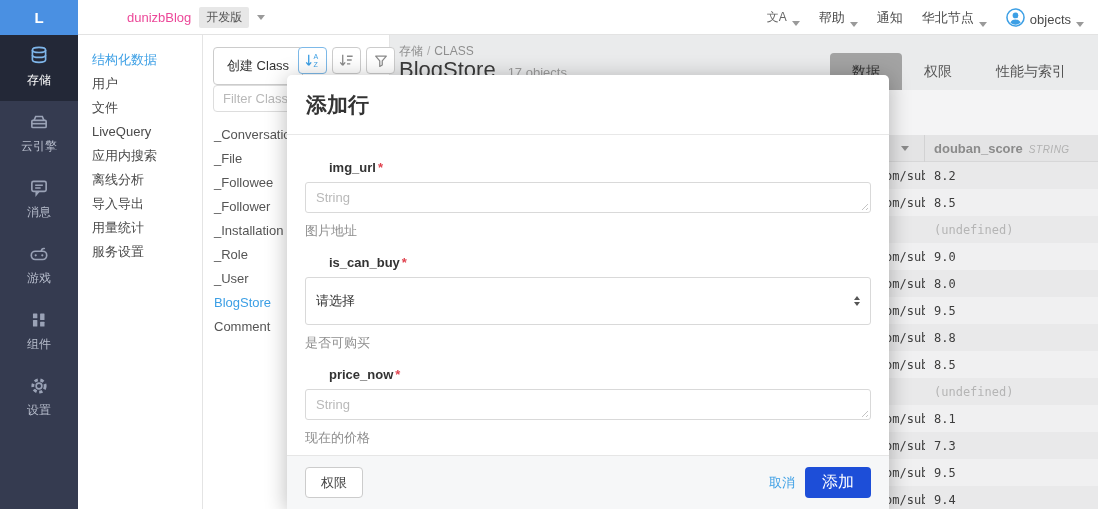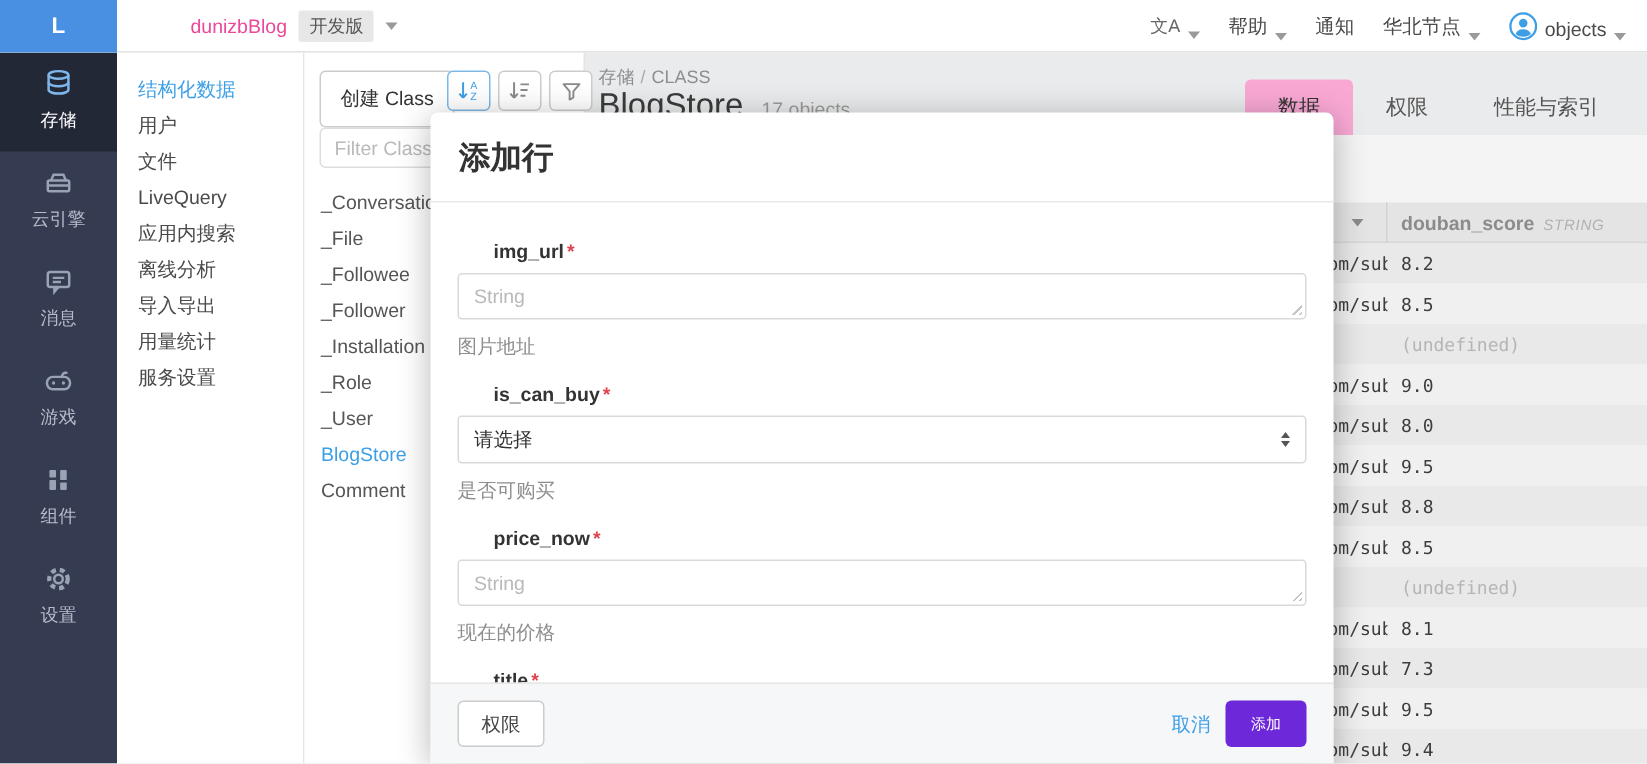--- a/index.html
+++ b/index.html
@@ -47,21 +47,21 @@
   
   .main { position:absolute; left:390px; top:35px; right:0; bottom:0; background:#eaebec; z-index:1; }
   .main-header { position:absolute; left:0; top:0; right:0; height:55px; }
   .crumbs { position:absolute; left:9px; top:8px; font-size:12px; color:#8e8e8e; }
   .crumbs .sep { margin:0 4px; color:#aaa; }
   .page-title-row { position:absolute; left:9px; top:22px; display:flex; align-items:baseline; gap:12px; }
   .page-title { font-size:22px; color:#3b3b3b; }
   .obj-count { font-size:13px; color:#9b9b9b; }
   .tabs { position:absolute; right:10px; bottom:0; display:flex; }
   .tab { padding:10px 22px 9px; font-size:14px; color:#555; cursor:pointer; }
-  .tab.active { background:#f9a8d4; border-radius:4px 4px 0 0; color:#333; }
+  .tab.active { background:#a3a3a3; border-radius:4px 4px 0 0; color:#333; }
   .content { position:absolute; left:0; top:55px; right:0; bottom:0; background:#f4f4f5; }
 
   
   .dtable { position:absolute; left:0; top:45px; right:0; }
   .thead { display:flex; height:27px; background:#e4e4e5; border-bottom:1px solid #d7d7d8; align-items:center; }
   .th-spacer { width:495px; }
   .prev-col-cell { width:40px; height:27px; display:flex; align-items:center; justify-content:center; border-right:1px solid #d2d2d3; }
   .prev-col-cell .caret { border-top-color:#8a8a8a; }
   .col-head { padding-left:9px; color:#8b8b8b; font-size:13px; font-weight:bold; display:flex; align-items:baseline; gap:6px; }
   .col-type { font-weight:normal; font-size:10px; color:#b1b1b1; letter-spacing:.5px; }
@@ -78,29 +78,29 @@
   .modal-header { padding:16px 19px 15px; border-bottom:1px solid #e8e8e8; }
   .modal-title { font-size:21px; font-weight:bold; color:#333; }
   .modal-body { padding:25px 18px 0; }
   .field-label { font-size:13px; font-weight:bold; color:#333; margin-bottom:7px;padding-left:24px; }
   .req { color:#e0434f; margin-left:2px; font-weight:bold; }
   .ta-wrap { position:relative; margin-bottom:9px; }
   .field-input { width:566px; height:31px; border:1px solid #d9d9d9; border-radius:3px; padding:7px 10px; font-size:13px; font-family:"Liberation Sans", sans-serif; color:#444; resize:none; display:block; }
   .field-input::placeholder { color:#b9b9b9; }
   .resize-corner { position:absolute; right:3px; bottom:3px; width:9px; height:9px; background:repeating-linear-gradient(135deg, transparent 0 2px, #c4c4c4 2px 3px); clip-path:polygon(100% 0, 100% 100%, 0 100%); }
   .field-hint { font-size:13px; color:#8e8e8e; margin-bottom:15px; }
-  .select-box { width:566px; height:32px; border:1px solid #d9d9d9; border-radius:3px; padding:0 10px; display:flex; align-items:center; justify-content:space-between; margin-bottom:9px; cursor:pointer; color:#333; }
+  .select-box { width:566px; height:48px; border:1px solid #d9d9d9; border-radius:3px; padding:0 10px; display:flex; align-items:center; justify-content:space-between; margin-bottom:9px; cursor:pointer; color:#333; }
   .stepper { display:flex; flex-direction:column; gap:2px; align-items:center; }
   .stepper .up { width:0; height:0; border-left:3.5px solid transparent; border-right:3.5px solid transparent; border-bottom:4.5px solid #555; }
   .stepper .down { width:0; height:0; border-left:3.5px solid transparent; border-right:3.5px solid transparent; border-top:4.5px solid #555; }
   .modal-footer { position:absolute; left:0; right:0; bottom:0; height:54px; background:#f6f7f8; border-top:1px solid #e6e6e6; display:flex; align-items:center; padding:0 18px; }
   .perm-btn { height:31px; padding:0 15px; background:#fff; border:1px solid #ccc; border-radius:4px; font-size:13px; color:#444; cursor:pointer; }
   .footer-right { margin-left:auto; display:flex; align-items:center; gap:10px; }
   .cancel-link { color:#3c9fe5; font-size:13px; cursor:pointer; }
-  .submit-btn { height:31px; padding:0 17px; background:#6d28d9; border:none; border-radius:4px; color:#fff; font-size:10px; cursor:pointer; }
+  .submit-btn { height:31px; padding:0 17px; background:#1d4ed8; border:none; border-radius:4px; color:#fff; font-size:16px; cursor:pointer; }
 
   .sort-svg text { font-family:"Liberation Sans", sans-serif; }
 </style>
 </head>
 <body>
 
 <div class="screen">
 
   <header class="topbar">
     <div class="logo">L</div>

